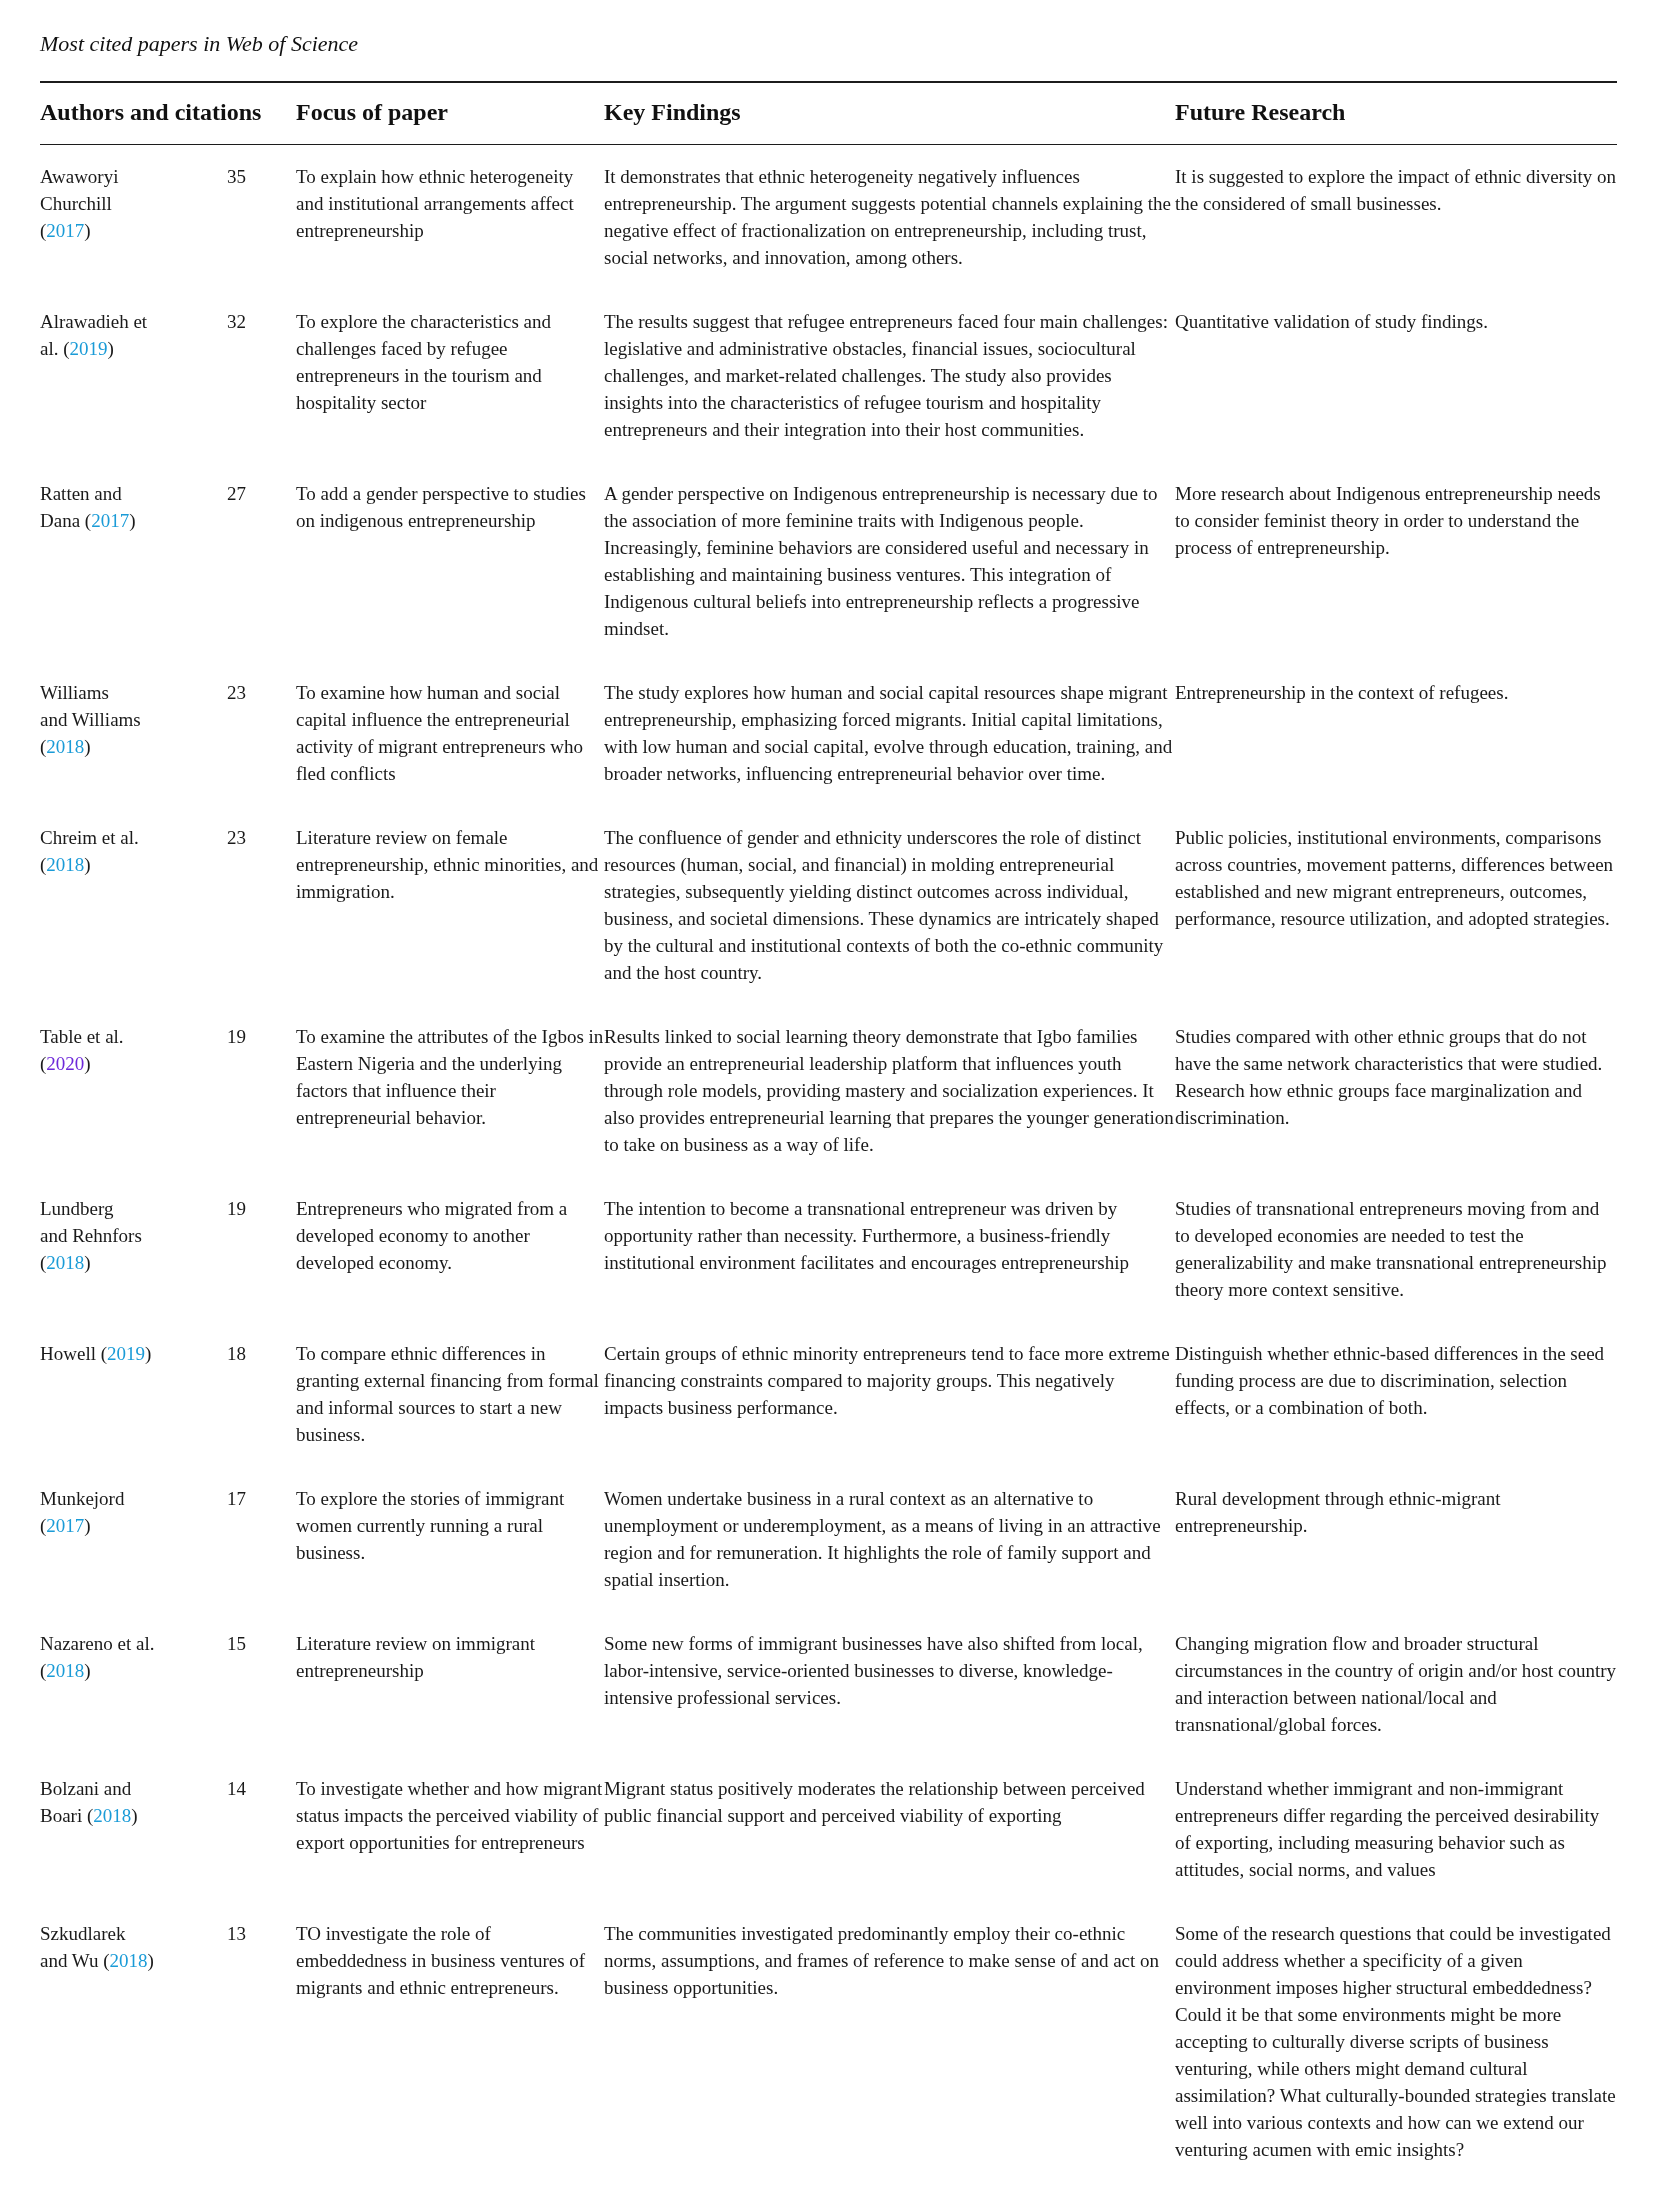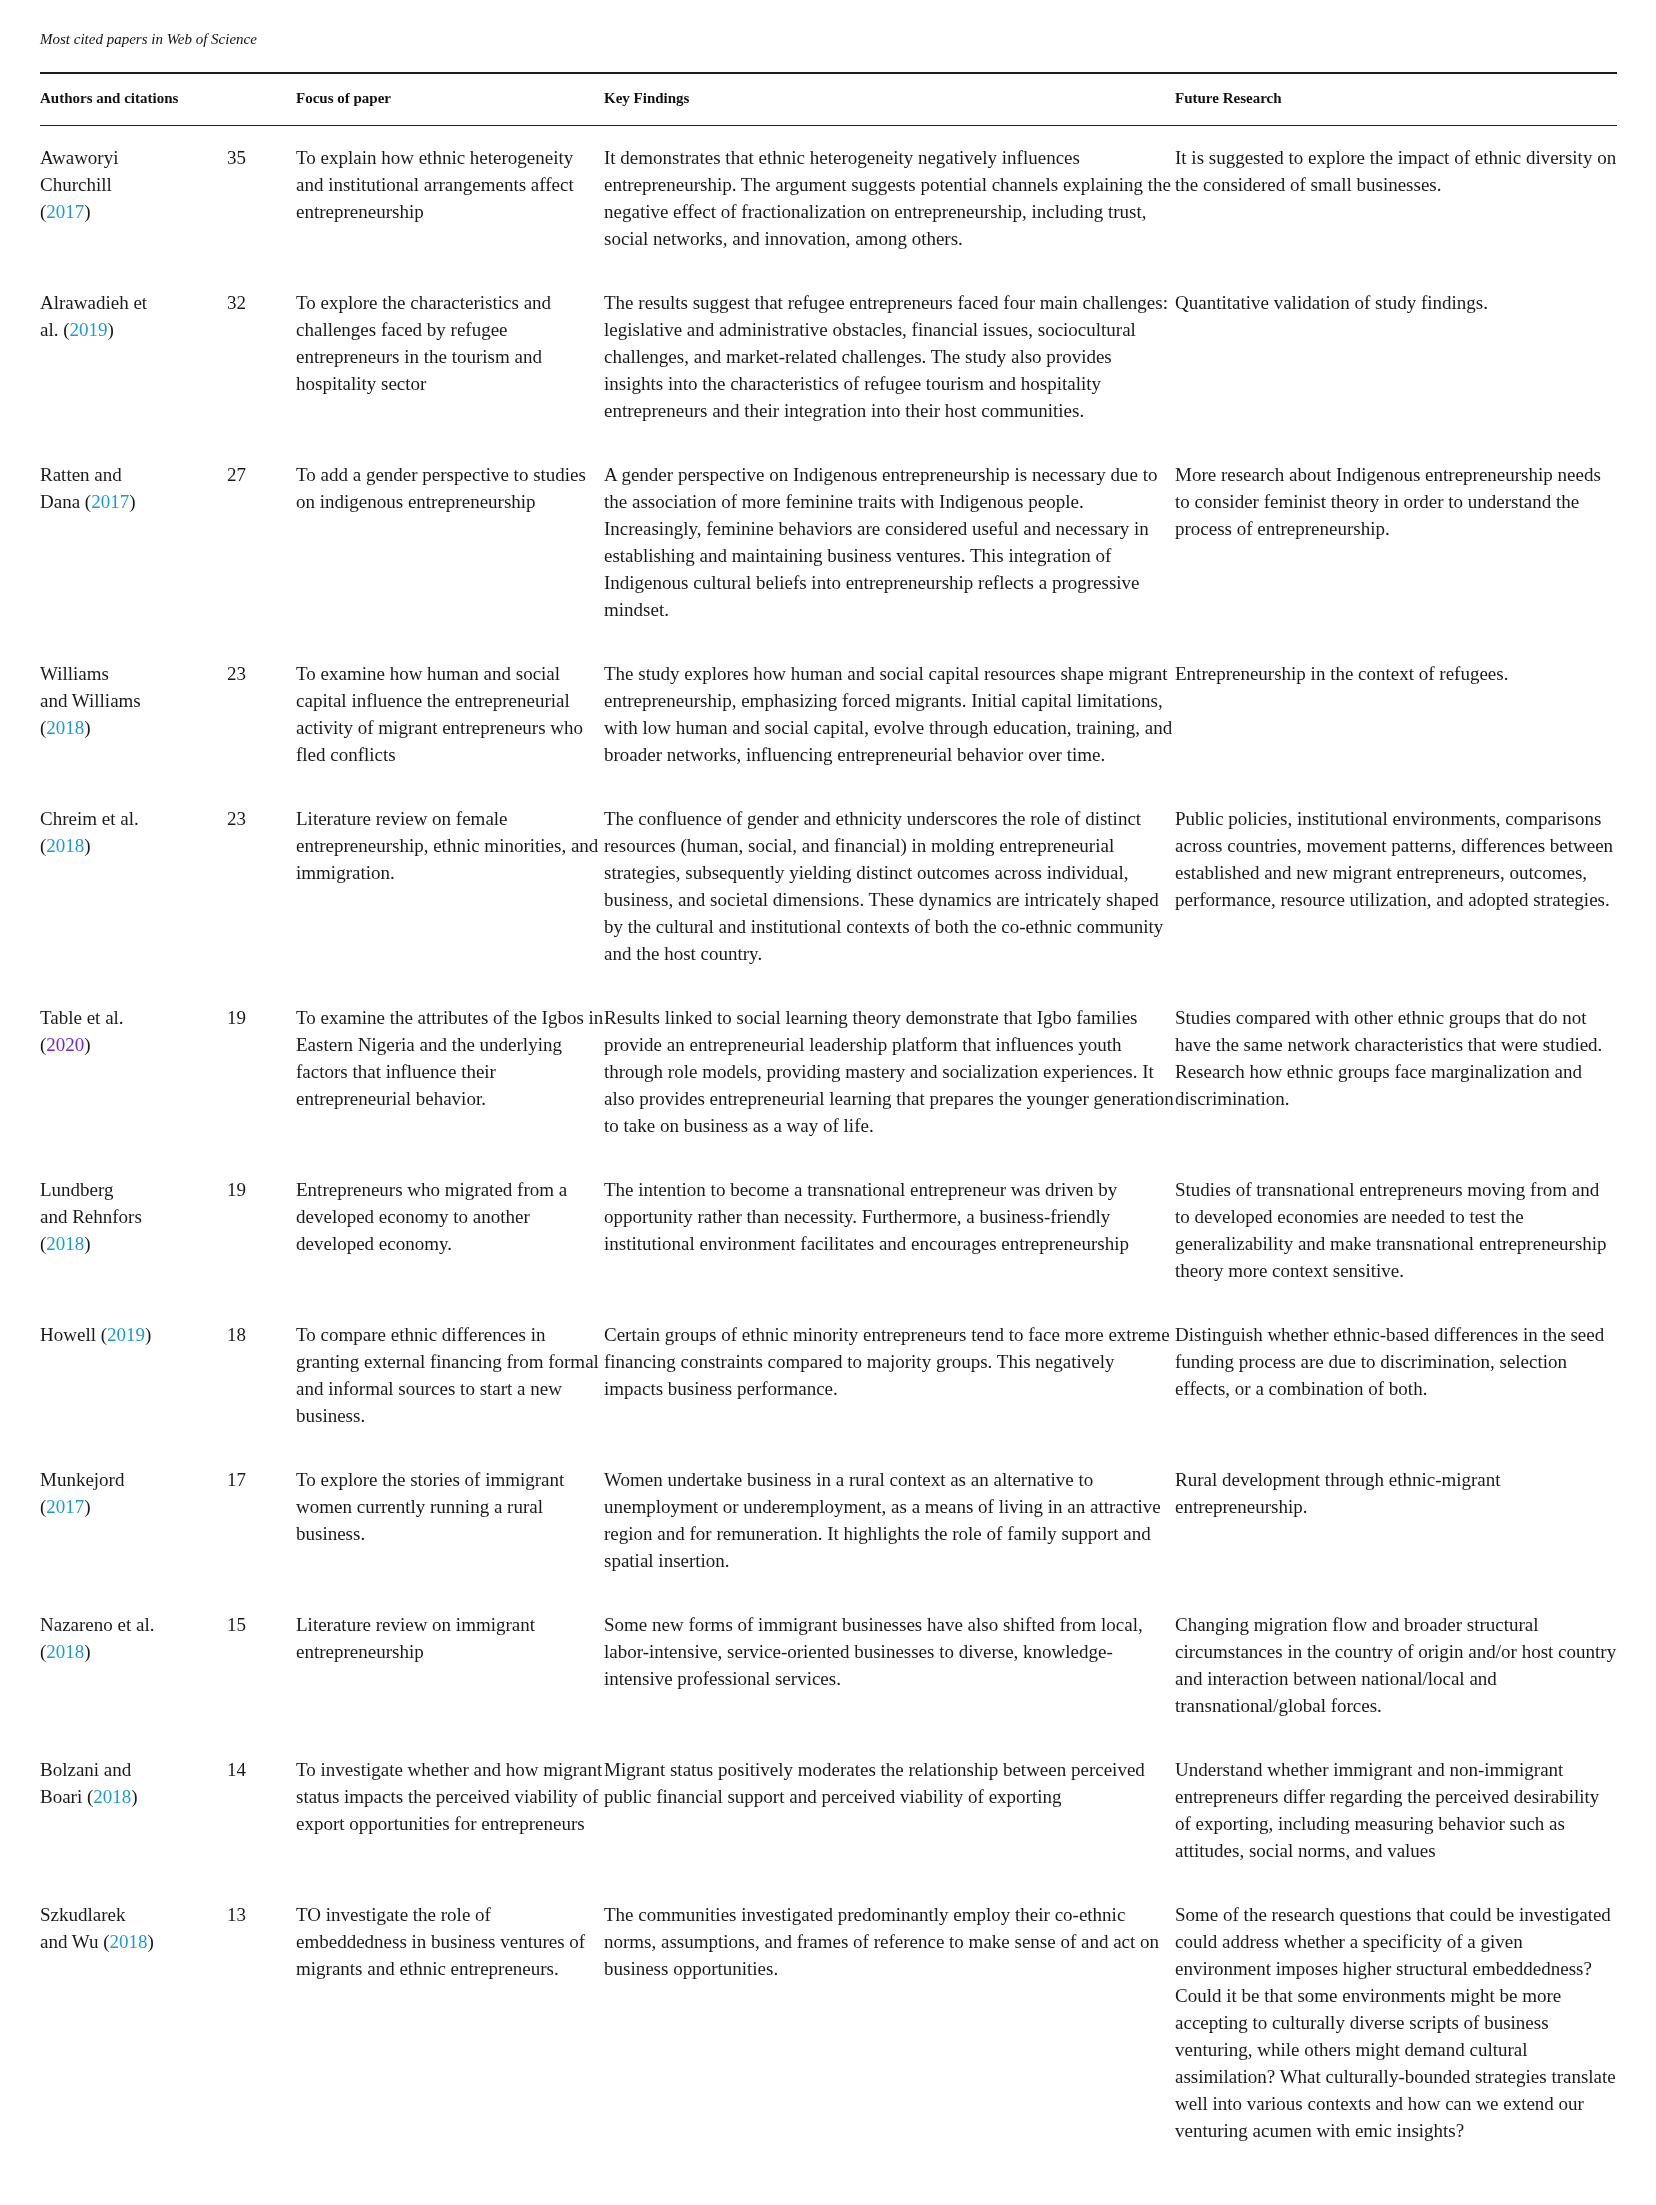--- a/index.html
+++ b/index.html
@@ -19,35 +19,35 @@
     padding: 31px 40px 0 40px;
   }
   .table-number {
     font-size: 23.6px;
     font-weight: bold;
     letter-spacing: 0.1px;
     margin: 0 0 33px 0;
     color: #111;
   }
   .table-caption {
-    font-size: 15px;
+    font-size: 22px;
     font-style: italic;
     margin: 0 0 24px 0;
     color: #111;
   }
   table.maintable {
     border-collapse: collapse;
     width: 100%;
     table-layout: fixed;
   }
   table.maintable > thead > tr > th {
     text-align: left;
     vertical-align: top;
     font-weight: bold;
-    font-size: 15px;
+    font-size: 24px;
     padding: 15.7px 0 18.6px 0;
     border-top: 2.9px solid #1c1c1c;
     color: #111;
   }
   table.maintable > tbody > tr > td {
     vertical-align: top;
     font-size: 19px;
     line-height: 1.42;
     padding: 18.6px 0 18.6px 0;
     color: #1a1a1a;

